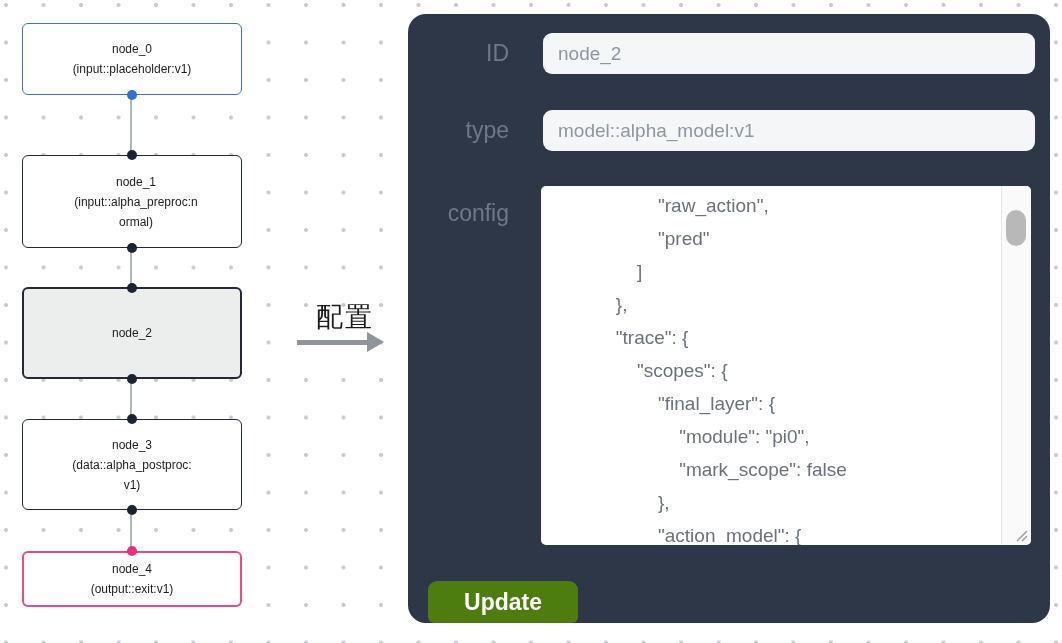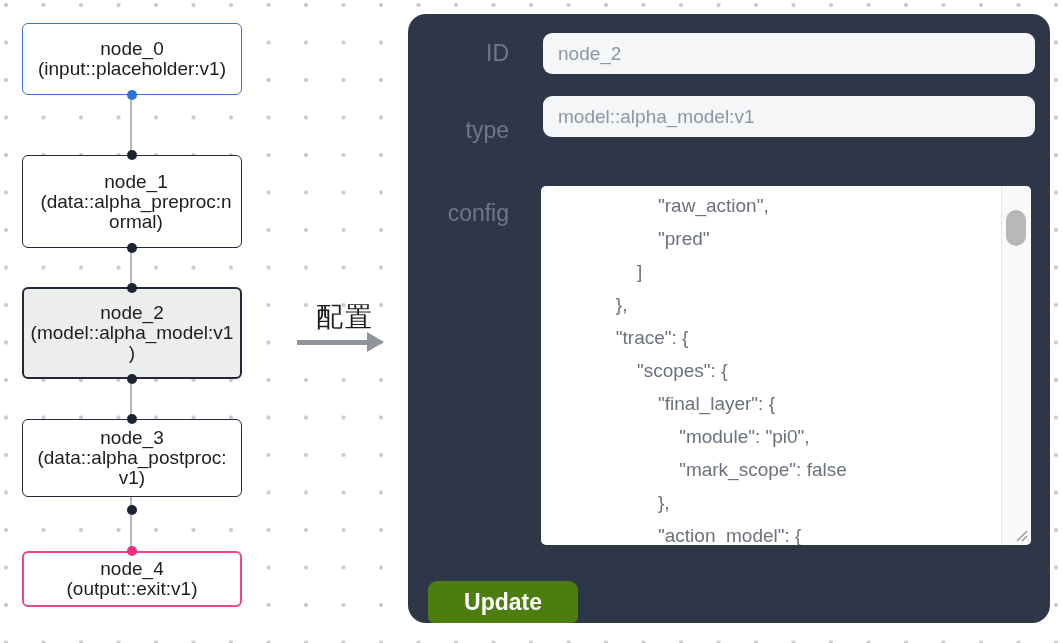--- a/index.html
+++ b/index.html
@@ -32,28 +32,28 @@
     background: #ffffff;
     border: 1.5px solid #232936;
     border-radius: 6px;
     z-index: 2;
     display: flex;
     flex-direction: column;
     align-items: center;
     justify-content: center;
     text-align: center;
     color: #1d1d1f;
-    font-size: 19px;
+    font-size: 12px;
     line-height: 20px;
   }
   .node .node-subtitle { white-space: pre-line; }
   .node-0 { top: 23px;  height: 72px; border-color: #3c73c8; }
   .node-1 { top: 155px; height: 93px; padding-left: 8px; }
   .node-2 { top: 287px; height: 92px; border-width: 2.5px; background: #eceded; }
-  .node-3 { top: 419px; height: 78px; }
+  .node-3 { top: 419px; height: 91px; }
   .node-4 { top: 551px; height: 56px; border-color: #ee4686; border-width: 2px; }
 
   .port {
     position: absolute;
     width: 10px; height: 10px;
     border-radius: 50%;
     z-index: 3;
   }
   .port-dark { background: #1c2433; }
   .port-blue { background: #2f72d4; }
@@ -115,21 +115,21 @@
     background: #f5f6f8;
     border: none;
     outline: none;
     border-radius: 9px;
     color: #8c96a5;
     font-size: 19px;
     padding: 0 15px;
     font-family: "Liberation Sans", "DejaVu Sans", sans-serif;
   }
   .input-id   { top: 19px; }
-  .input-type { top: 82px; }
+  .input-type { top: 96px; }
 
   .config-box {
     position: absolute;
     left: 133px; top: 172px;
     width: 490px; height: 359px;
     background: #ffffff;
     border-radius: 5px;
     overflow: hidden;
   }
   .config-text {
@@ -184,27 +184,25 @@
 <div class="stage">
 
   <div class="flow-edge"></div>
 
   <div class="node node-0">
     <div class="node-title">node_0</div>
     <div class="node-subtitle">(input::placeholder:v1)</div>
   </div>
   <div class="node node-1">
     <div class="node-title">node_1</div>
-    <div class="node-subtitle">(data::alpha_preproc:n
+    <div class="node-subtitle">(input::alpha_preproc:n
 ormal)</div>
   </div>
   <div class="node node-2">
     <div class="node-title">node_2</div>
-    <div class="node-subtitle">(model::alpha_model:v1
-)</div>
   </div>
   <div class="node node-3">
     <div class="node-title">node_3</div>
     <div class="node-subtitle">(data::alpha_postproc:
 v1)</div>
   </div>
   <div class="node node-4">
     <div class="node-title">node_4</div>
     <div class="node-subtitle">(output::exit:v1)</div>
   </div>

